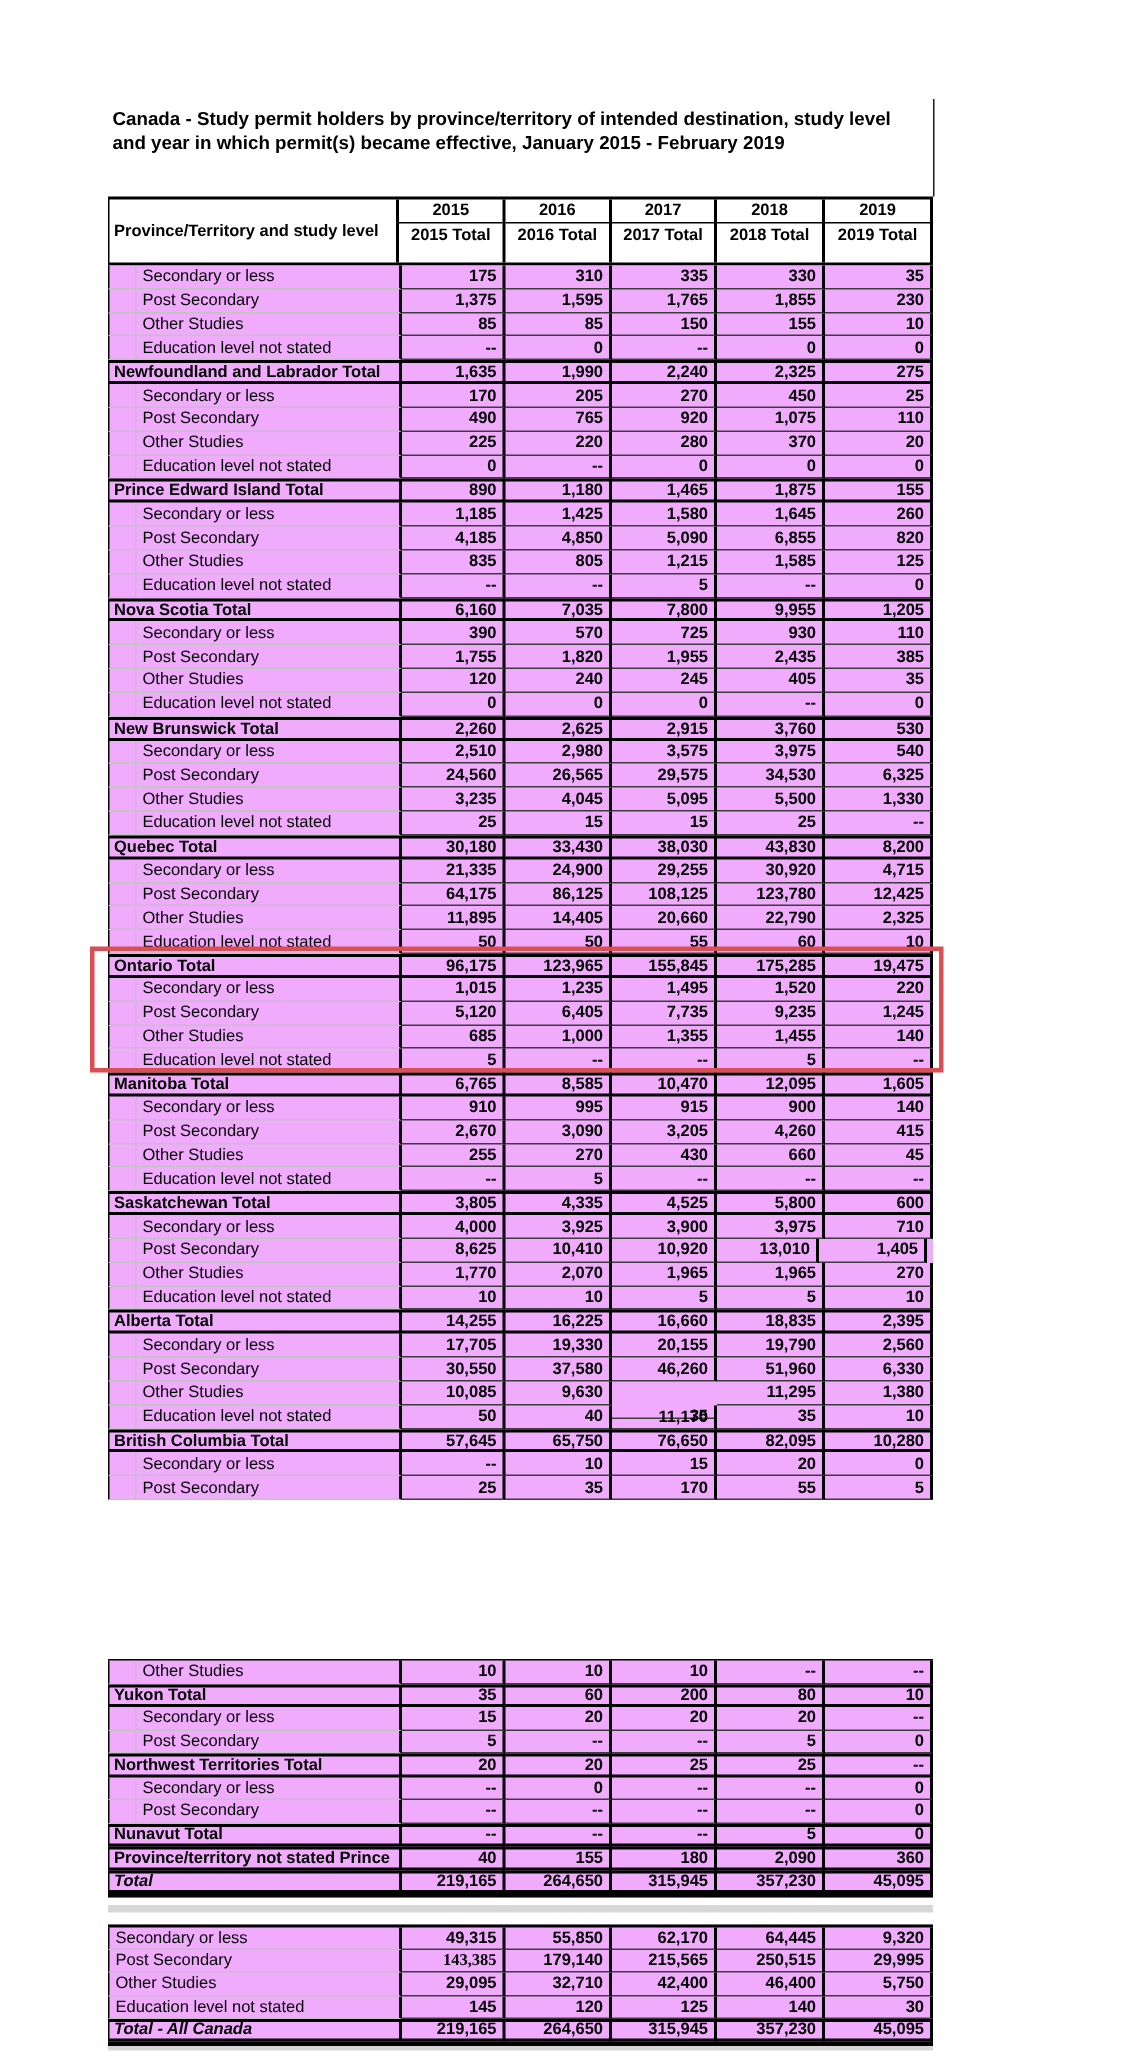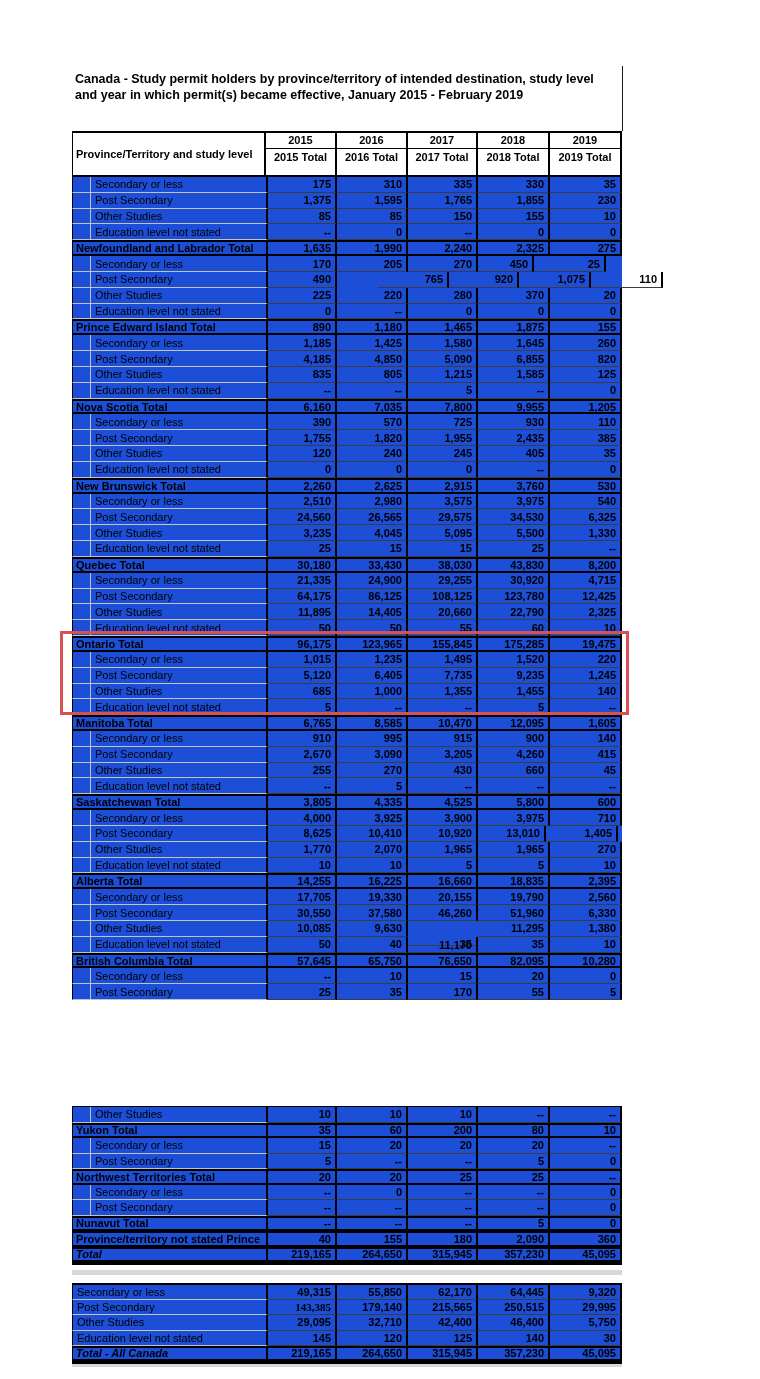--- a/index.html
+++ b/index.html
@@ -28,21 +28,21 @@
     display:flex;align-items:center;padding-left:3px;
     font-weight:bold;font-size:11px;line-height:12px;
   }
   .thead .ycols{display:flex;}
   .ycol{box-sizing:border-box;display:flex;flex-direction:column;}
   .ycol.bl{border-left:2px solid #000;}
   .ycol .yr{height:15px;border-bottom:1px solid #000;text-align:center;font-weight:bold;font-size:11px;line-height:15px;}
   .ycol .tt{height:17px;text-align:center;font-weight:bold;font-size:11px;line-height:17px;}
 
   
-  .tsec{position:absolute;left:72px;width:550px;box-sizing:border-box;background:#1d4ed8;}
+  .tsec{position:absolute;left:72px;width:550px;box-sizing:border-box;background:#f0abfc;}
   #sec-main{top:177px;}
   #sec-continued{top:1106px;border-top:1px solid #000;border-bottom:3px solid #000;}
   #sec-summary{top:1283px;border-top:2px solid #000;border-bottom:3px solid #000;}
 
   .trow{display:flex;box-sizing:border-box;font-size:11px;}
   .c-label{
     width:196px;box-sizing:border-box;flex:none;
     border-left:1px solid #000;border-right:2px solid #000;
     display:flex;align-items:center;overflow:hidden;white-space:nowrap;
   }
@@ -168,30 +168,30 @@
         <div class="c-val" style="width: 72px;">275</div>
       </div>
       <div class="trow sub" style="height: 15.83px;">
         <div class="c-label">
           <div class="gutter"></div>
           <div class="lbl">Secondary or less</div>
         </div>
         <div class="c-val" style="width: 69px;">170</div>
         <div class="c-val" style="width: 71px;">205</div>
         <div class="c-val" style="width: 70px;">270</div>
-        <div class="c-val" style="width: 56px;">450</div>
+        <div class="c-val" style="width: 72px;">450</div>
         <div class="c-val" style="width: 72px;">25</div>
       </div>
       <div class="trow sub" style="height: 15.83px;">
         <div class="c-label">
           <div class="gutter"></div>
           <div class="lbl">Post Secondary</div>
         </div>
         <div class="c-val" style="width: 69px;">490</div>
-        <div class="c-val" style="width: 71px; margin-left: 41px;">765</div>
+        <div class="c-val" style="width: 71px;">765</div>
         <div class="c-val" style="width: 70px;">920</div>
         <div class="c-val" style="width: 72px;">1,075</div>
         <div class="c-val" style="width: 72px;">110</div>
       </div>
       <div class="trow sub" style="height: 15.83px;">
         <div class="c-label">
           <div class="gutter"></div>
           <div class="lbl">Other Studies</div>
         </div>
         <div class="c-val" style="width: 69px;">225</div>

